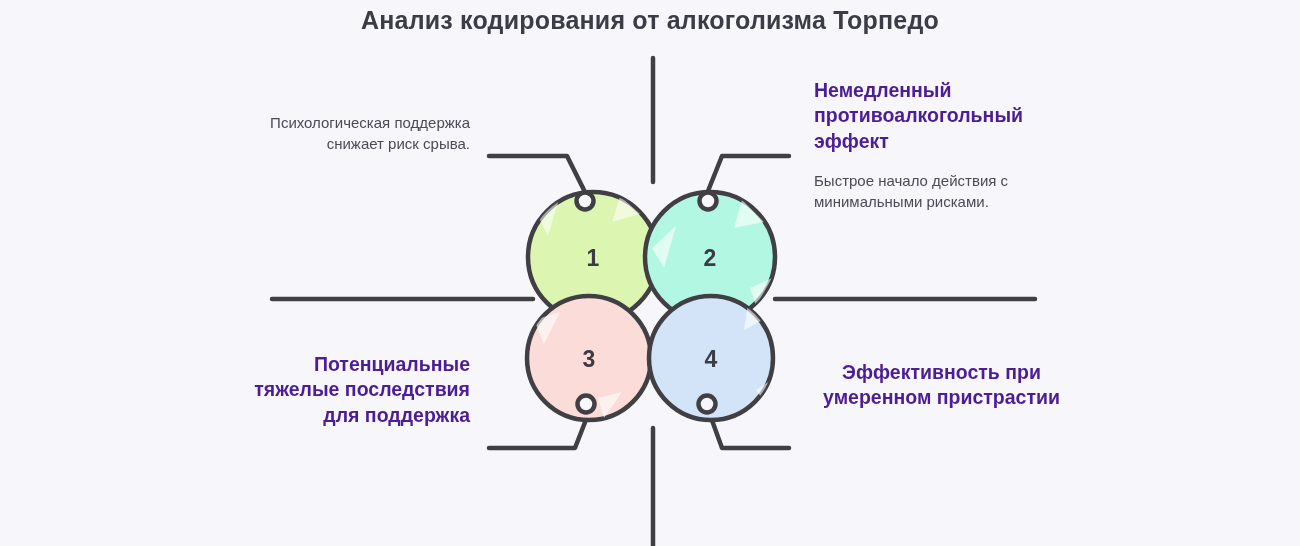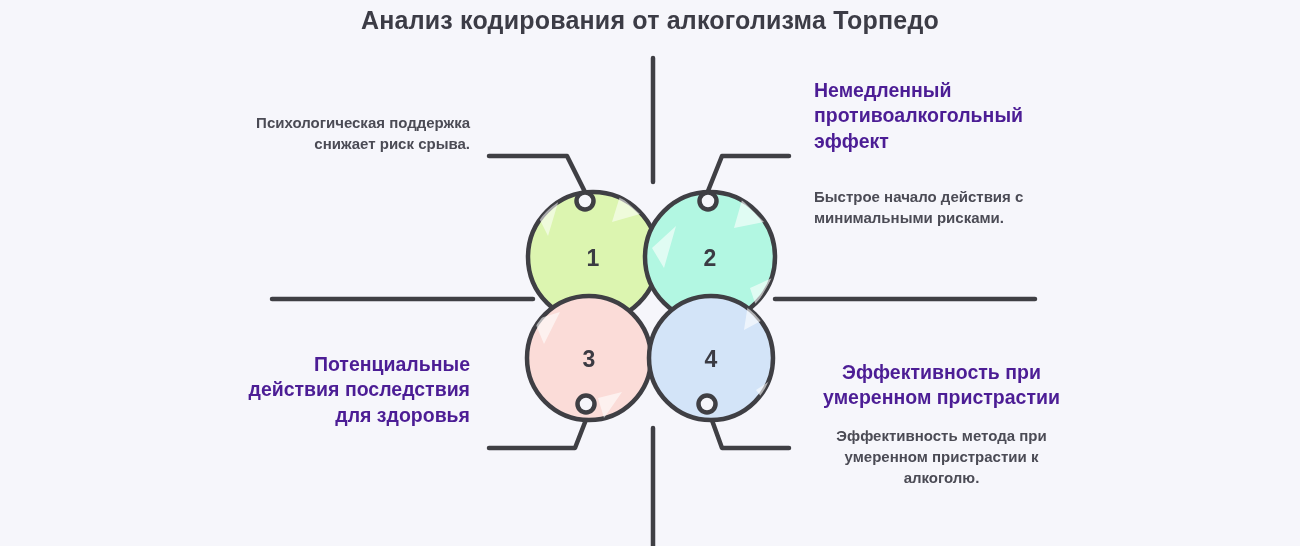--- a/index.html
+++ b/index.html
@@ -48,28 +48,28 @@
     position: absolute;
   }
   .head {
     font-size: 19.5px;
     font-weight: bold;
     color: #4c1d95;
     line-height: 1.30;
   }
   .body {
     font-size: 15px;
-    font-weight: bold;
+    font-weight: normal;
     color: #4b4b55;
     line-height: 1.42;
   }
   .tl { left: 232px; top: 98px; width: 238px; text-align: right; }
   .tl .body { margin-top: 14px; }
   .tr { left: 814px; top: 78px; width: 260px; text-align: left; }
-  .tr .body { margin-top: 32px; }
+  .tr .body { margin-top: 16px; }
   .bl { left: 232px; top: 352px; width: 238px; text-align: right; }
   .bl .body { margin-top: 14px; }
   .br { left: 814px; top: 360px; width: 255px; text-align: center; }
   .br .body { margin-top: 14px; }
 </style>
 </head>
 <body>
 
 <div id="stage">
 
@@ -148,21 +148,20 @@
   <div class="txtblock tl">
     <div class="body">Психологическая поддержка снижает риск срыва.</div>
   </div>
 
   <div class="txtblock tr">
     <div class="head">Немедленный противоалкогольный эффект</div>
     <div class="body">Быстрое начало действия с минимальными рисками.</div>
   </div>
 
   <div class="txtblock bl">
-    <div class="head">Потенциальные действия последствия для здоровья</div>
+    <div class="head">Потенциальные тяжелые последствия для поддержка</div>
   </div>
 
   <div class="txtblock br">
     <div class="head">Эффективность при умеренном пристрастии</div>
-    <div class="body">Эффективность метода при умеренном пристрастии к алкоголю.</div>
   </div>
 
 </div>
 
 </body></html>

